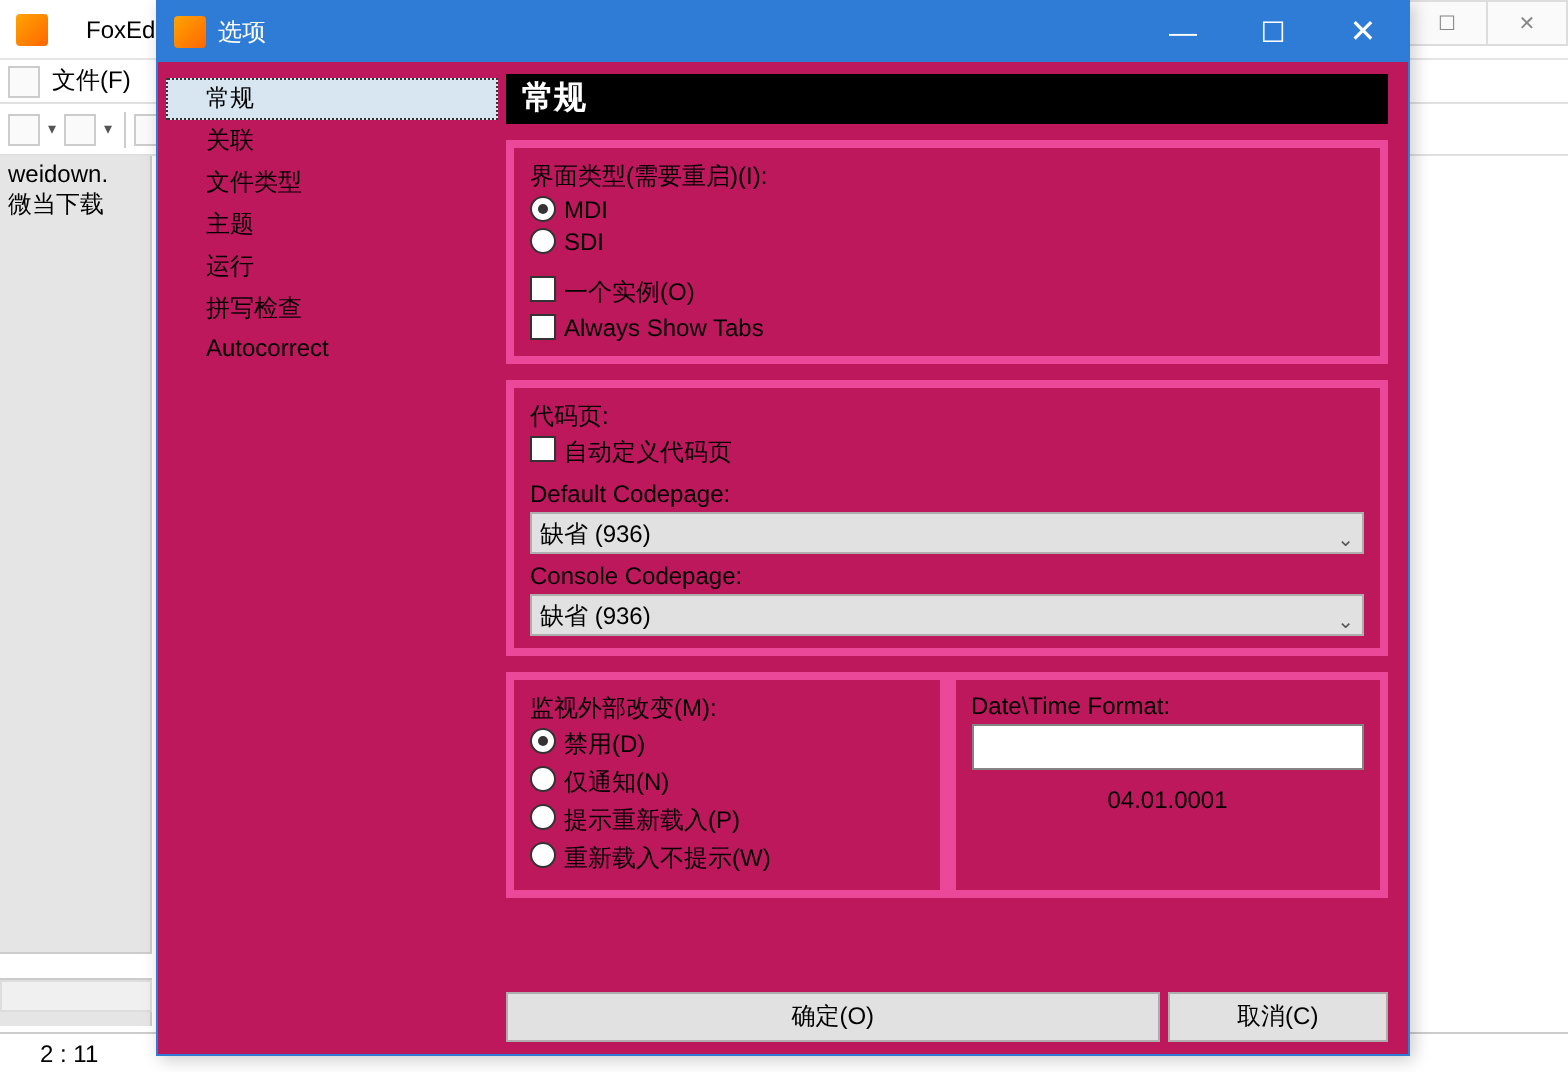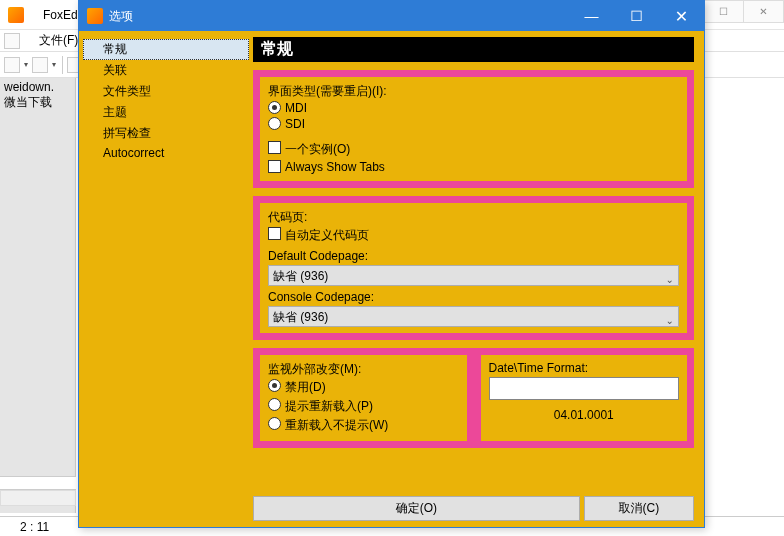--- a/index.html
+++ b/index.html
@@ -11,33 +11,33 @@
 .menubar{height:22px;display:flex;align-items:center;padding:0 4px;border-bottom:1px solid #e0e0e0}
 .menubar span{padding:2px 6px}
 .toolbar{height:26px;display:flex;align-items:center;padding:0 4px;border-bottom:1px solid #e0e0e0;gap:2px}
 .ticon{width:16px;height:16px;display:inline-block;border:1px solid #ccc;background:#fafafa}
 .tsep{width:1px;height:18px;background:#ccc;margin:0 2px}
 .tdrop{width:8px;height:16px;display:inline-flex;align-items:center;justify-content:center;color:#555;font-size:8px}
 .editor{position:absolute;left:0;top:78px;width:76px;height:435px;background:#e5e5e5;font-family:Consolas,monospace;font-size:13px;padding:2px 4px;overflow:hidden;border-right:1px solid #ccc}
 .ruler{position:absolute;left:0;top:476px;width:76px;height:14px;background:#fff;border-top:1px solid #ccc;border-bottom:1px solid #ccc;font-size:9px;overflow:hidden}
 .hscroll{position:absolute;left:0;top:490px;width:76px;height:16px;background:#f0f0f0;border:1px solid #ddd}
 .status{position:absolute;left:0;bottom:0;width:784px;height:20px;border-top:1px solid #ccc;display:flex;align-items:center;padding:0 20px;font-family:Consolas,monospace}
-.dlg{position:absolute;left:78px;top:0;width:627px;height:528px;background:#eab308;border:1px solid #2e7cd6;box-shadow:2px 2px 8px rgba(0,0,0,.2)}
+.dlg{position:absolute;left:78px;top:0;width:627px;height:528px;background:#be185d;border:1px solid #2e7cd6;box-shadow:2px 2px 8px rgba(0,0,0,.2)}
 .dlg-title{height:30px;background:#2e7cd6;color:#fff;display:flex;align-items:center;padding:0 0 0 8px;gap:6px;position:relative}
 .dlg-appicon{width:16px;height:16px;background:linear-gradient(135deg,#ffa500,#ff6600);border-radius:2px}
 .dlg-controls{position:absolute;right:0;top:0;display:flex}
 .dlg-controls span{width:45px;height:30px;display:flex;align-items:center;justify-content:center;color:#fff;font-size:14px}
 .dlg-controls span:last-child{font-size:16px}
 .dlg-body{display:flex;height:calc(100% - 30px)}
 .tree{width:174px;padding:8px 4px}
 .tree-item{padding:2px 4px 2px 20px}
 .tree-item.sel{background:#d8e6f2;border:1px dotted #333;padding:1px 3px 1px 19px}
 .content{flex:1;padding:6px 10px 6px 0;display:flex;flex-direction:column}
 .hdr{background:#000;color:#fff;font-size:16px;font-weight:bold;padding:2px 8px;margin-bottom:8px}
-.grp{border:7px solid #ec4899;padding:6px 8px;margin-bottom:8px}
+.grp{border:4px solid #ec4899;padding:6px 8px;margin-bottom:8px}
 .row{display:flex;align-items:flex-start;gap:4px;padding:1px 0}
 .cb,.rb{width:13px;height:13px;border:1px solid #333;background:#fff;display:inline-flex;align-items:center;justify-content:center;flex-shrink:0}
 .rb{border-radius:50%}
 .rb.on::after{content:"";width:5px;height:5px;background:#333;border-radius:50%}
 .sel-box{width:100%;height:21px;border:1px solid #adadad;background:#e1e1e1;display:flex;align-items:flex-end;padding:0 4px;justify-content:space-between;margin-top:2px}
 .sel-box .chev{font-size:10px;color:#555}
 .two-col{display:flex;}
 .two-col>div{flex:1}
 .date-inp{width:100%;height:23px;border:1px solid #848484;background:#fff;margin-top:2px}
 .date-val{text-align:center;margin-top:8px}
@@ -53,21 +53,21 @@
   <span class="dlg-appicon"></span>
   <span style="margin-left:19px">FoxEdi</span>
   <div class="main-controls">
     <span>—</span>
     <span>☐</span>
     <span>✕</span>
   </div>
 </div>
 <div class="menubar">
   <span class="ticon"></span>
-  <span style="margin-left:13px">文件(F)</span>
+  <span style="margin-left:0">文件(F)</span>
 </div>
 <div class="toolbar">
   <span class="ticon"></span>
     <span class="tdrop">▾</span>
   <span class="ticon"></span>
     <span class="tdrop">▾</span>
   <span class="tsep"></span>
   <span class="ticon"></span>
     <span class="tdrop">▾</span>
   <span class="ticon"></span>
@@ -92,20 +92,21 @@
       <span>☐</span>
       <span>✕</span>
     </div>
   </div>
   <div class="dlg-body">
     <div class="tree">
       <div class="tree-item sel">常规</div>
       <div class="tree-item">关联</div>
       <div class="tree-item">文件类型</div>
       <div class="tree-item">主题</div>
+      <div class="tree-item">运行</div>
       <div class="tree-item">拼写检查</div>
       <div class="tree-item">Autocorrect</div>
     </div>
     <div class="content">
       <div class="hdr">常规</div>
       <div class="grp">
         <div>界面类型(需要重启)(I):</div>
         <div class="row">
             <span class="rb on"></span>
             <span>MDI</span>
@@ -145,20 +146,24 @@
       </div>
       <div class="two-col">
         <div class="grp">
           <div>监视外部改变(M):</div>
           <div class="row">
               <span class="rb on"></span>
               <span>禁用(D)</span>
             </div>
           <div class="row">
               <span class="rb"></span>
+              <span>仅通知(N)</span>
+            </div>
+          <div class="row">
+              <span class="rb"></span>
               <span>提示重新载入(P)</span>
             </div>
           <div class="row">
               <span class="rb"></span>
               <span>重新载入不提示(W)</span>
             </div>
         </div>
         <div class="grp">
           <div>Date\Time Format:</div>
           <div class="date-inp"></div>

